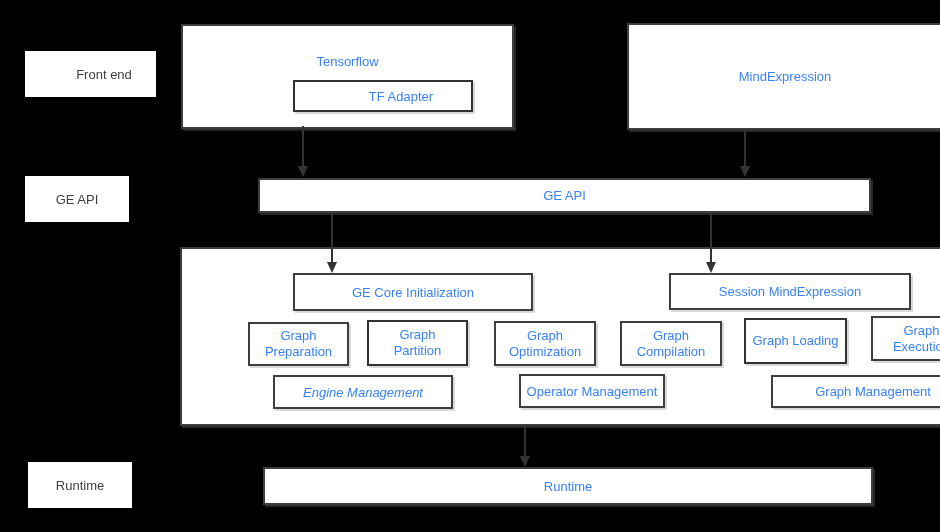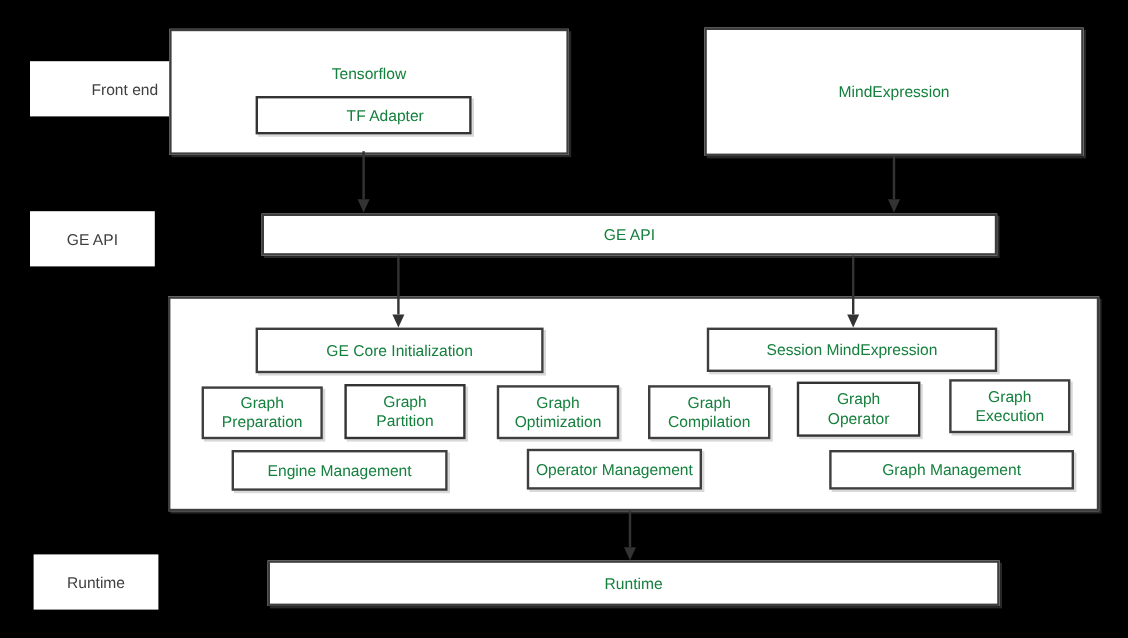--- a/index.html
+++ b/index.html
@@ -8,21 +8,21 @@
     font-family:"Liberation Sans",sans-serif;color:#3f3f3f;overflow:hidden;
   }
   .side-label{
     position:absolute;background:#ffffff;display:flex;align-items:center;
     justify-content:center;font-size:13px;color:#3f3f3f;
   }
   .box{
     position:absolute;background:#ffffff;border:2px solid #3e3e3e;
     box-sizing:border-box;box-shadow:2px 2px 0 rgba(128,128,128,0.30);
     display:flex;align-items:center;justify-content:center;
-    font-size:13px;text-align:center;color:#15803d;
+    font-size:13px;text-align:center;color:#3b82f6;margin-left:40px;
   }
   .box.container-box{display:block;}
   .box.small{line-height:16px;padding:0 6px;}
   .box-title{
     position:absolute;top:28px;left:0;right:0;text-align:center;font-size:13px;
   }
   .arrow{
     position:absolute;width:12px;display:flex;flex-direction:column;
     align-items:center;z-index:5;
   }
@@ -52,24 +52,24 @@
 
   <div class="box container-box" style="left:140px;top:247px;width:776px;height:179px;">
 
     <div class="box" style="left:71px;top:24px;width:240px;height:38px;">GE Core Initialization</div>
     <div class="box" style="left:447px;top:24px;width:242px;height:37px;">Session MindExpression</div>
 
     <div class="box small" style="left:26px;top:73px;width:101px;height:44px;">Graph Preparation</div>
     <div class="box small" style="left:145px;top:71px;width:101px;height:46px;border-color:#333333;">Graph Partition</div>
     <div class="box small" style="left:272px;top:72px;width:102px;height:45px;">Graph Optimization</div>
     <div class="box small" style="left:398px;top:72px;width:102px;height:45px;">Graph Compilation</div>
-    <div class="box small" style="left:522px;top:69px;width:103px;height:46px;border-color:#333333;">Graph Operator</div>
+    <div class="box small" style="left:522px;top:69px;width:103px;height:46px;border-color:#333333;">Graph Loading</div>
     <div class="box small" style="left:649px;top:67px;width:101px;height:45px;">Graph Execution</div>
 
-    <div class="box" style="left:51px;top:126px;width:180px;height:34px;">Engine Management</div>
+    <div class="box" style="left:51px;top:126px;width:180px;height:34px;font-style:italic;">Engine Management</div>
     <div class="box" style="left:297px;top:125px;width:146px;height:34px;">Operator Management</div>
     <div class="box" style="left:549px;top:126px;width:204px;height:33px;">Graph Management</div>
   </div>
 
   <div class="box" style="left:223px;top:467px;width:610px;height:38px;">Runtime</div>
 
   <div class="arrow" style="left:297px;top:126px;height:51px;">
     <div class="arrow-line"></div>
     <div class="arrow-head"></div>
   </div>

